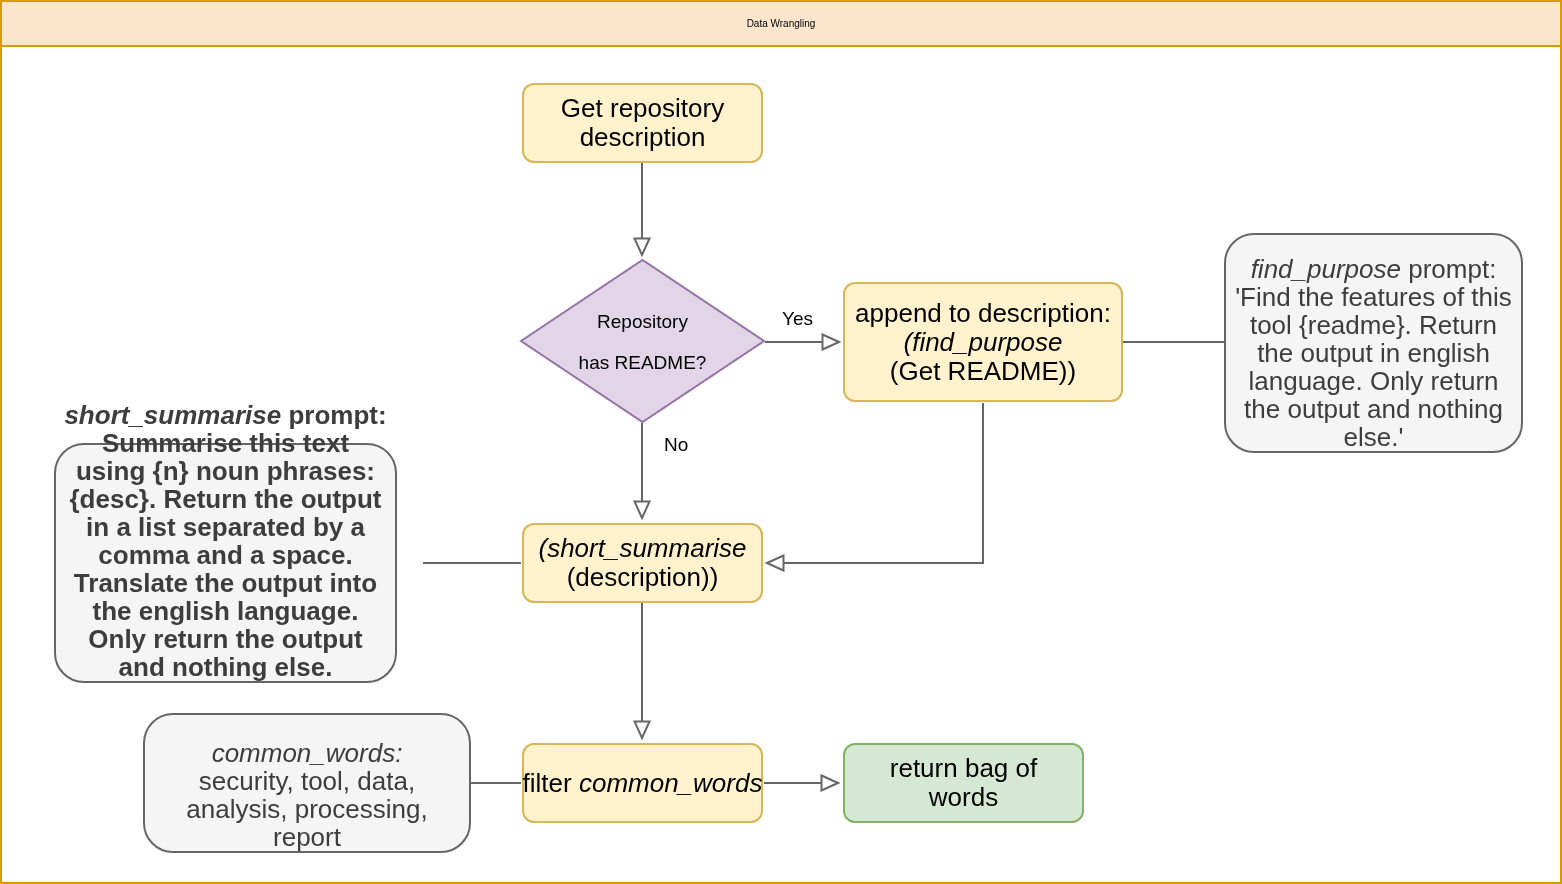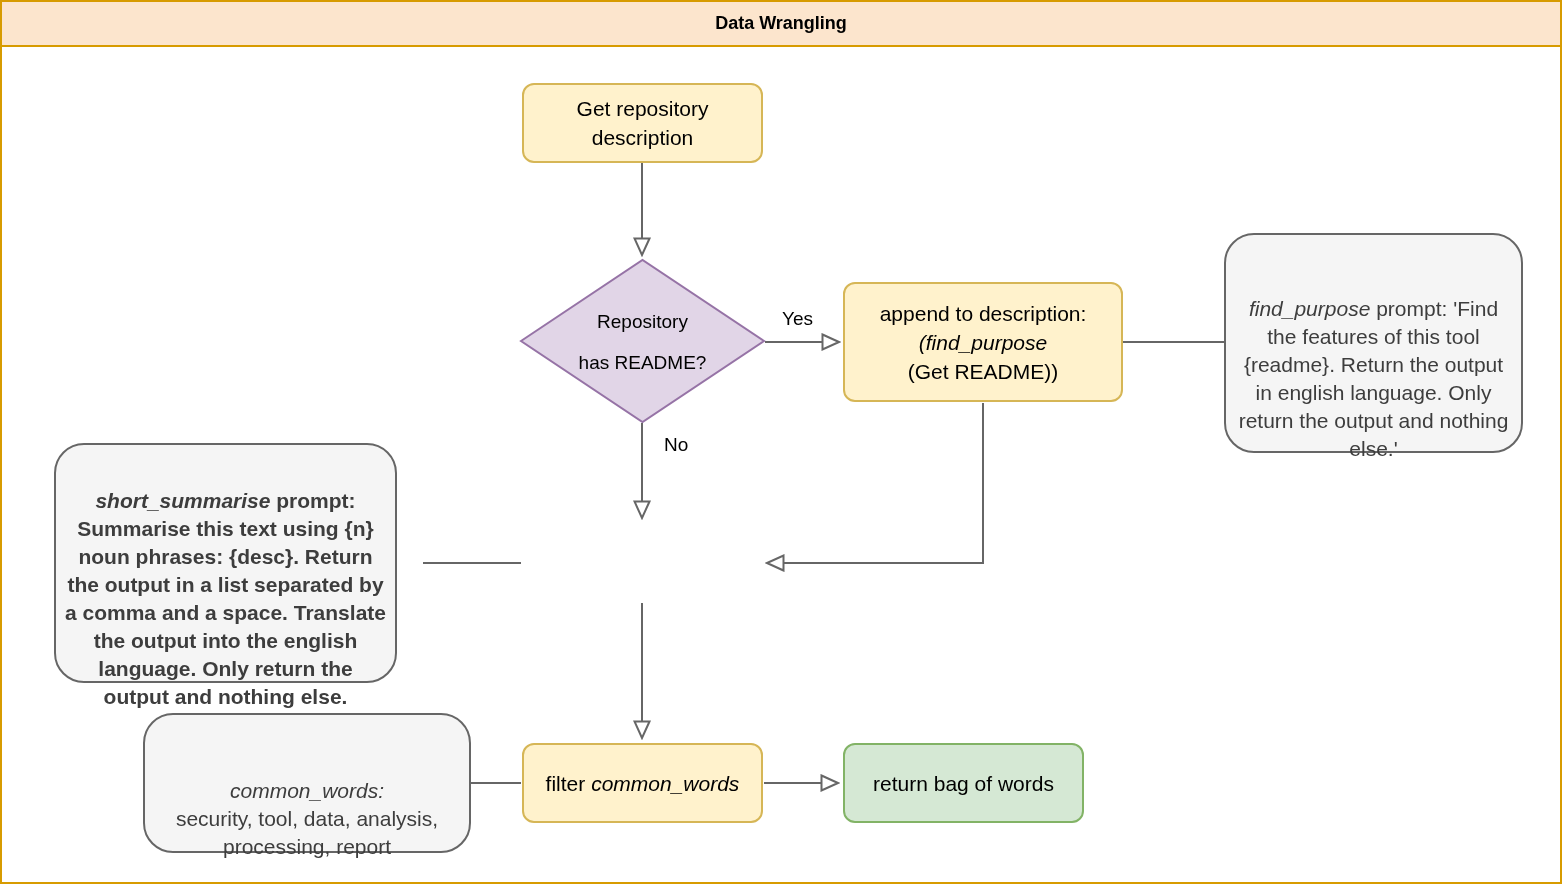--- a/index.html
+++ b/index.html
@@ -21,22 +21,22 @@
     position: absolute;
     left: 0; top: 0; right: 0;
     height: 43px;
     background: var(--header-bg, #fce5cd);
     border-bottom: 2px solid var(--canvas-border, #d79b00);
     display: flex;
     align-items: center;
     justify-content: center;
   }
   .title-bar .title {
-    font-size: 18px;
-    font-weight: bold;
+    font-size: 10px;
+    font-weight: normal;
     color: #000000;
   }
   svg.overlay {
     position: absolute;
     left: 0; top: 0;
     width: 1562px;
     height: 884px;
     pointer-events: none;
   }
   .diamond-shape {
@@ -55,21 +55,21 @@
     stroke-width: 2;
   }
   .node {
     position: absolute;
     box-sizing: border-box;
     display: flex;
     flex-direction: column;
     align-items: center;
     justify-content: center;
     text-align: center;
-    font-size: 21px;
+    font-size: 26px;
     line-height: 29px;
     color: #000000;
     white-space: pre-line;
     padding: 4px 8px;
   }
   .node.yellow {
     background: var(--yellow-fill, #fff2cc);
     border: 2px solid var(--yellow-stroke, #d6b656);
     border-radius: 12px;
   }
@@ -84,23 +84,22 @@
     border-radius: 30px;
     color: #3d3d3d;
     line-height: 28px;
     white-space: normal;
     display: block;
     padding: 0 8px;
   }
   .note-inner {
     display: flex;
     flex-direction: column;
-    justify-content: center;
+    justify-content: flex-end;
     height: 100%;
-    margin-top: 36px;
   }
   .note-body { display: inline; }
   .diamond-label {
     position: absolute;
     display: flex;
     align-items: center;
     justify-content: center;
     text-align: center;
     font-size: 19px;
     line-height: 41px;
@@ -170,20 +169,24 @@
       <div class="note-body"><span class="i">find_purpose</span><span> prompt: 'Find the features of this tool {readme}. Return the output in english language. Only return the output and nothing else.'</span></div>
     </div>
   </div>
 
   <div class="node note" style="left:52px; top:441px; width:343px; height:240px;font-weight:bold;">
     <div class="note-inner">
       <div class="note-body"><span class="i">short_summarise</span><span> prompt: Summarise this text using {n} noun phrases: {desc}. Return the output in a list separated by a comma and a space. Translate the output into the english language. Only return the output and nothing else.</span></div>
     </div>
   </div>
 
+  <div class="node yellow" style="left:520px; top:521px; width:241px; height:80px;">
+    <span class="line i">(short_summarise</span>
+    <span class="line">(description))</span>
+  </div>
 
   <div class="node note" style="left:141px; top:711px; width:328px; height:140px;">
     <div class="note-inner">
       <div class="note-body"><span class="line i">common_words:</span><span>security, tool, data, analysis, processing, report</span></div>
     </div>
   </div>
 
   <div class="node yellow" style="left:520px; top:741px; width:241px; height:80px; flex-direction:row; white-space:normal;">
     <span>filter</span>&nbsp;<span class="i">common_words</span>
   </div>

